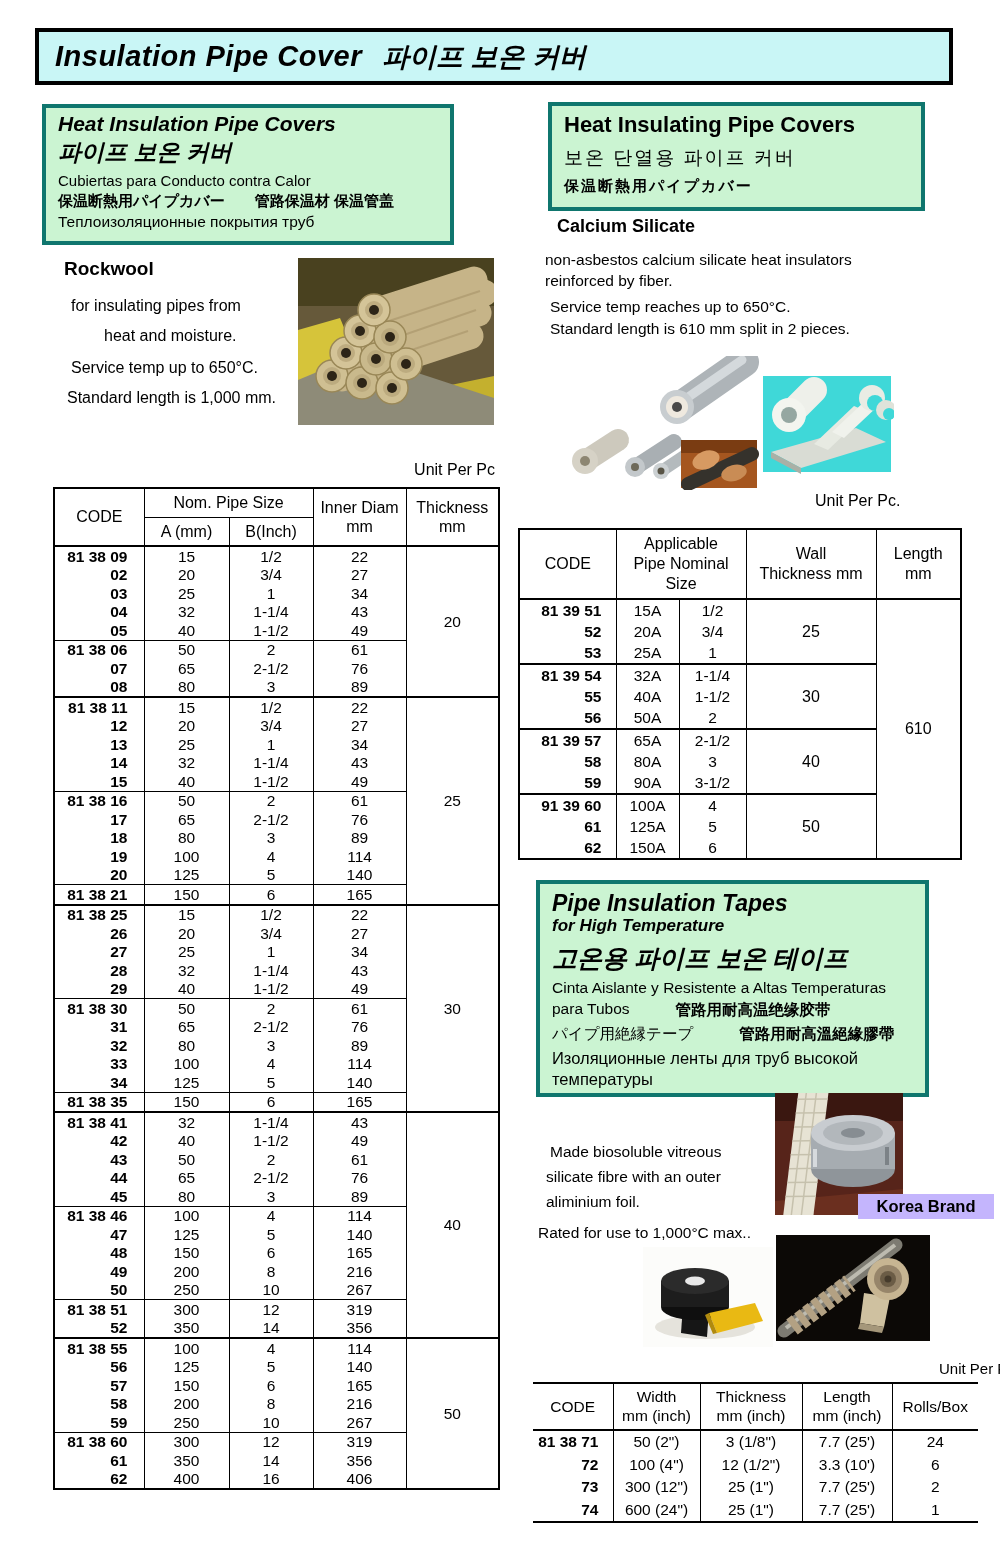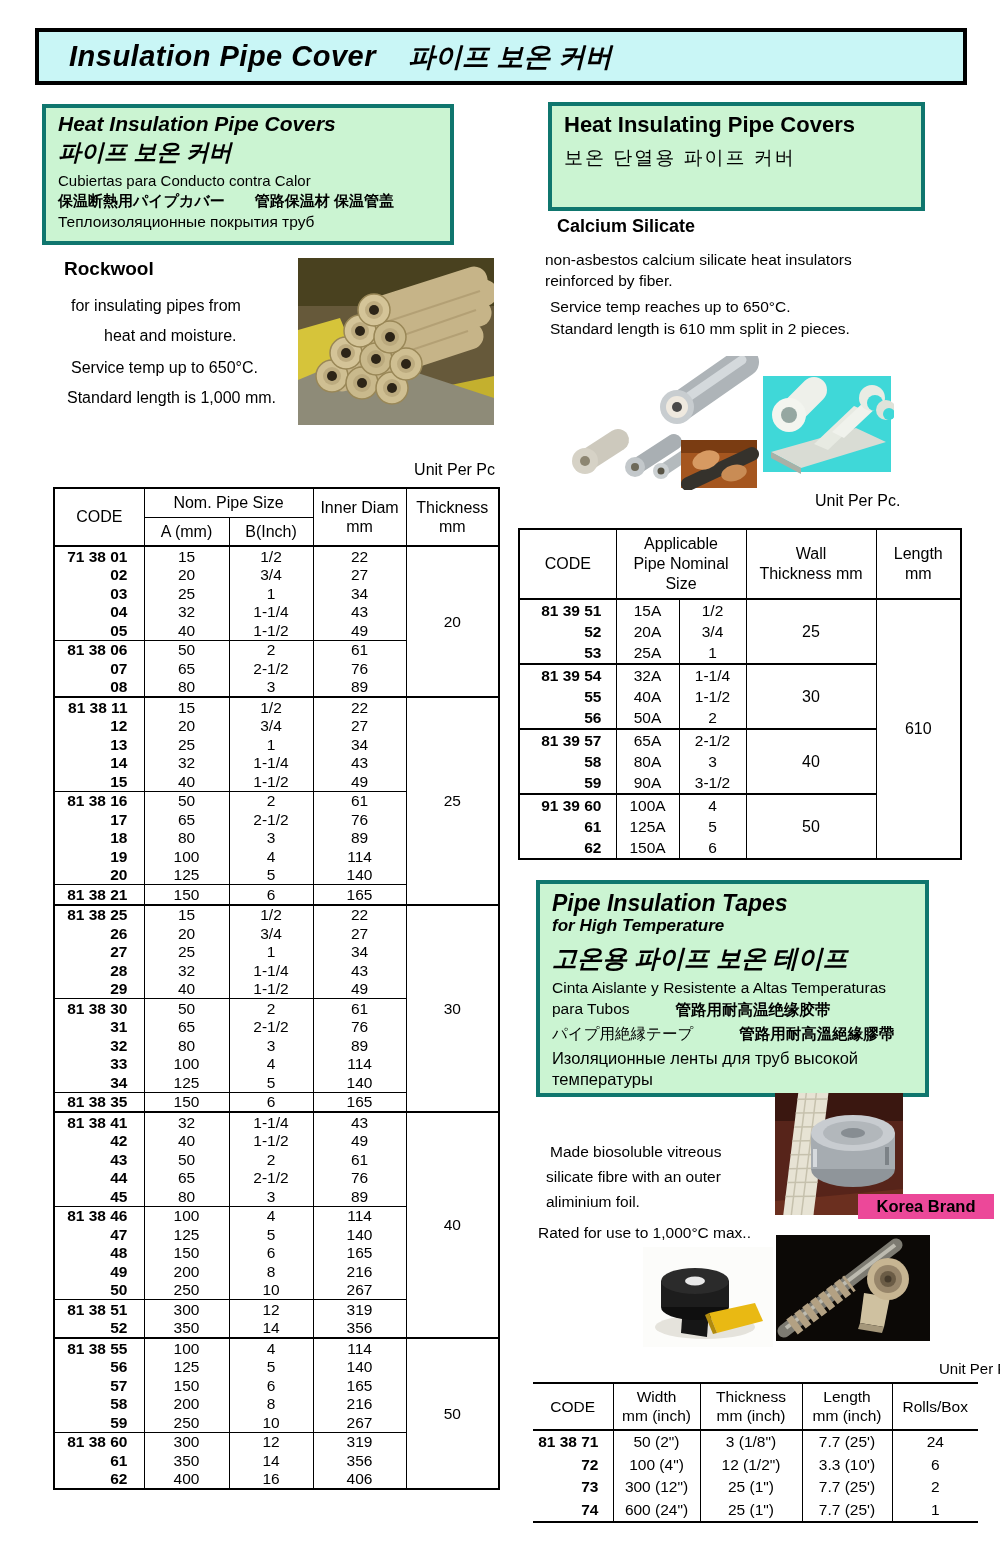--- a/index.html
+++ b/index.html
@@ -2,21 +2,21 @@
 <html><head>
 <meta charset="utf-8">
 <style>
   html,body{margin:0;padding:0;background:#fff;}
   .page{position:relative;width:1000px;height:1552px;background:#ffffff;
         font-family:"Liberation Sans",sans-serif;color:#000;overflow:hidden;}
   .abs{position:absolute;}
 
   
   .title-bar{left:35px;top:28px;width:894px;height:49px;background:#c9f6f6;
-             border:4px solid #000;display:flex;align-items:center;padding-left:30px;gap:32px;}
+             border:4px solid #000;display:flex;align-items:center;padding-left:16px;gap:20px;}
   .title-en{font-size:29px;font-weight:bold;font-style:italic;letter-spacing:.5px;}
   .title-ko{font-size:27px;font-weight:bold;font-style:italic;}
 
   .panel{background:#cbf4d2;border:4px solid #0f766e;}
   .left-header{left:42px;top:104px;width:382px;height:125px;padding:4px 10px 4px 12px;}
   .lh-en{font-size:21px;font-weight:bold;font-style:italic;}
   .lh-ko{font-size:23px;font-weight:bold;font-style:italic;margin-top:1px;}
   .lh-es{font-size:15px;margin-top:4px;}
   .lh-jazh{font-size:15px;font-weight:bold;margin-top:3px;}
   .lh-ru{font-size:15.5px;margin-top:2px;}
@@ -42,21 +42,21 @@
   .unit-right{left:815px;top:492px;width:138px;font-size:16px;}
   .unit-rol{left:888px;top:1360px;width:136px;text-align:right;font-size:15px;}
 
   
   .photo{display:block;}
   .ph-rockwool{left:298px;top:258px;}
   .ph-collage{left:556px;top:356px;}
   .ph-foil{left:775px;top:1093px;}
   .ph-rolls{left:643px;top:1247px;}
   .ph-pipe{left:776px;top:1235px;}
-  .korea-brand{left:858px;top:1194px;width:136px;height:25px;background:#ec4899;
+  .korea-brand{left:858px;top:1194px;width:136px;height:25px;background:#c4b5fd;
                font-size:16.5px;font-weight:bold;display:flex;align-items:center;justify-content:center;}
 
   
   .tapes-box{left:536px;top:880px;width:361px;height:197px;padding:6px 12px;}
   .tp-en{font-size:23px;font-weight:bold;font-style:italic;}
   .tp-sub{font-size:17px;font-weight:bold;font-style:italic;margin-top:-1px;}
   .tp-ko{font-size:25px;font-weight:bold;font-style:italic;margin:6px 0 4px 0;}
   .tp-es1{font-size:15.5px;}
   .tp-row{display:flex;gap:46px;margin-top:3px;font-size:15.5px;}
   .tp-zh{font-weight:bold;}
@@ -114,20 +114,21 @@
     <div class="lh-en">Heat Insulation Pipe Covers</div>
     <div class="lh-ko">파이프 보온 커버</div>
     <div class="lh-es">Cubiertas para Conducto contra Calor</div>
     <div class="lh-jazh">保温断熱用パイプカバー　　管路保温材 保温管盖</div>
     <div class="lh-ru">Теплоизоляционные покрытия труб</div>
   </div>
 
   <div class="abs panel right-header">
     <div class="rh-en">Heat Insulating Pipe Covers</div>
     <div class="rh-ko">보온 단열용 파이프 커버</div>
+    <div class="rh-ja">保温断熱用パイプカバー</div>
   </div>
   <div class="abs calcium-caption">Calcium Silicate</div>
 
   <div class="abs rockwool-title">Rockwool</div>
   <div class="abs rw-l1">for insulating pipes from</div>
   <div class="abs rw-l2">heat and moisture.</div>
   <div class="abs rw-l3">Service temp up to 650°C.</div>
   <div class="abs rw-l4">Standard length is 1,000 mm.</div>
 
   <svg class="abs photo ph-rockwool" width="196" height="167" viewBox="0 0 196 167">
@@ -243,21 +244,21 @@
           <th rowspan="2" class="bl">Thickness
 mm</th>
         </tr>
         <tr>
           <th class="bl">A (mm)</th>
           <th class="bl">B(Inch)</th>
         </tr>
       </thead>
       <tbody id="lt-body">
           <tr>
-            <td class="code">71 38 01</td>
+            <td class="code">81 38 09</td>
             <td class="num bl">15</td>
             <td class="num bl">1/2</td>
             <td class="num bl">22</td>
             <td rowspan="8" class="thick bl">20</td>
           </tr>
           <tr>
             <td class="code">02</td>
             <td class="num bl">20</td>
             <td class="num bl">3/4</td>
             <td class="num bl">27</td>

